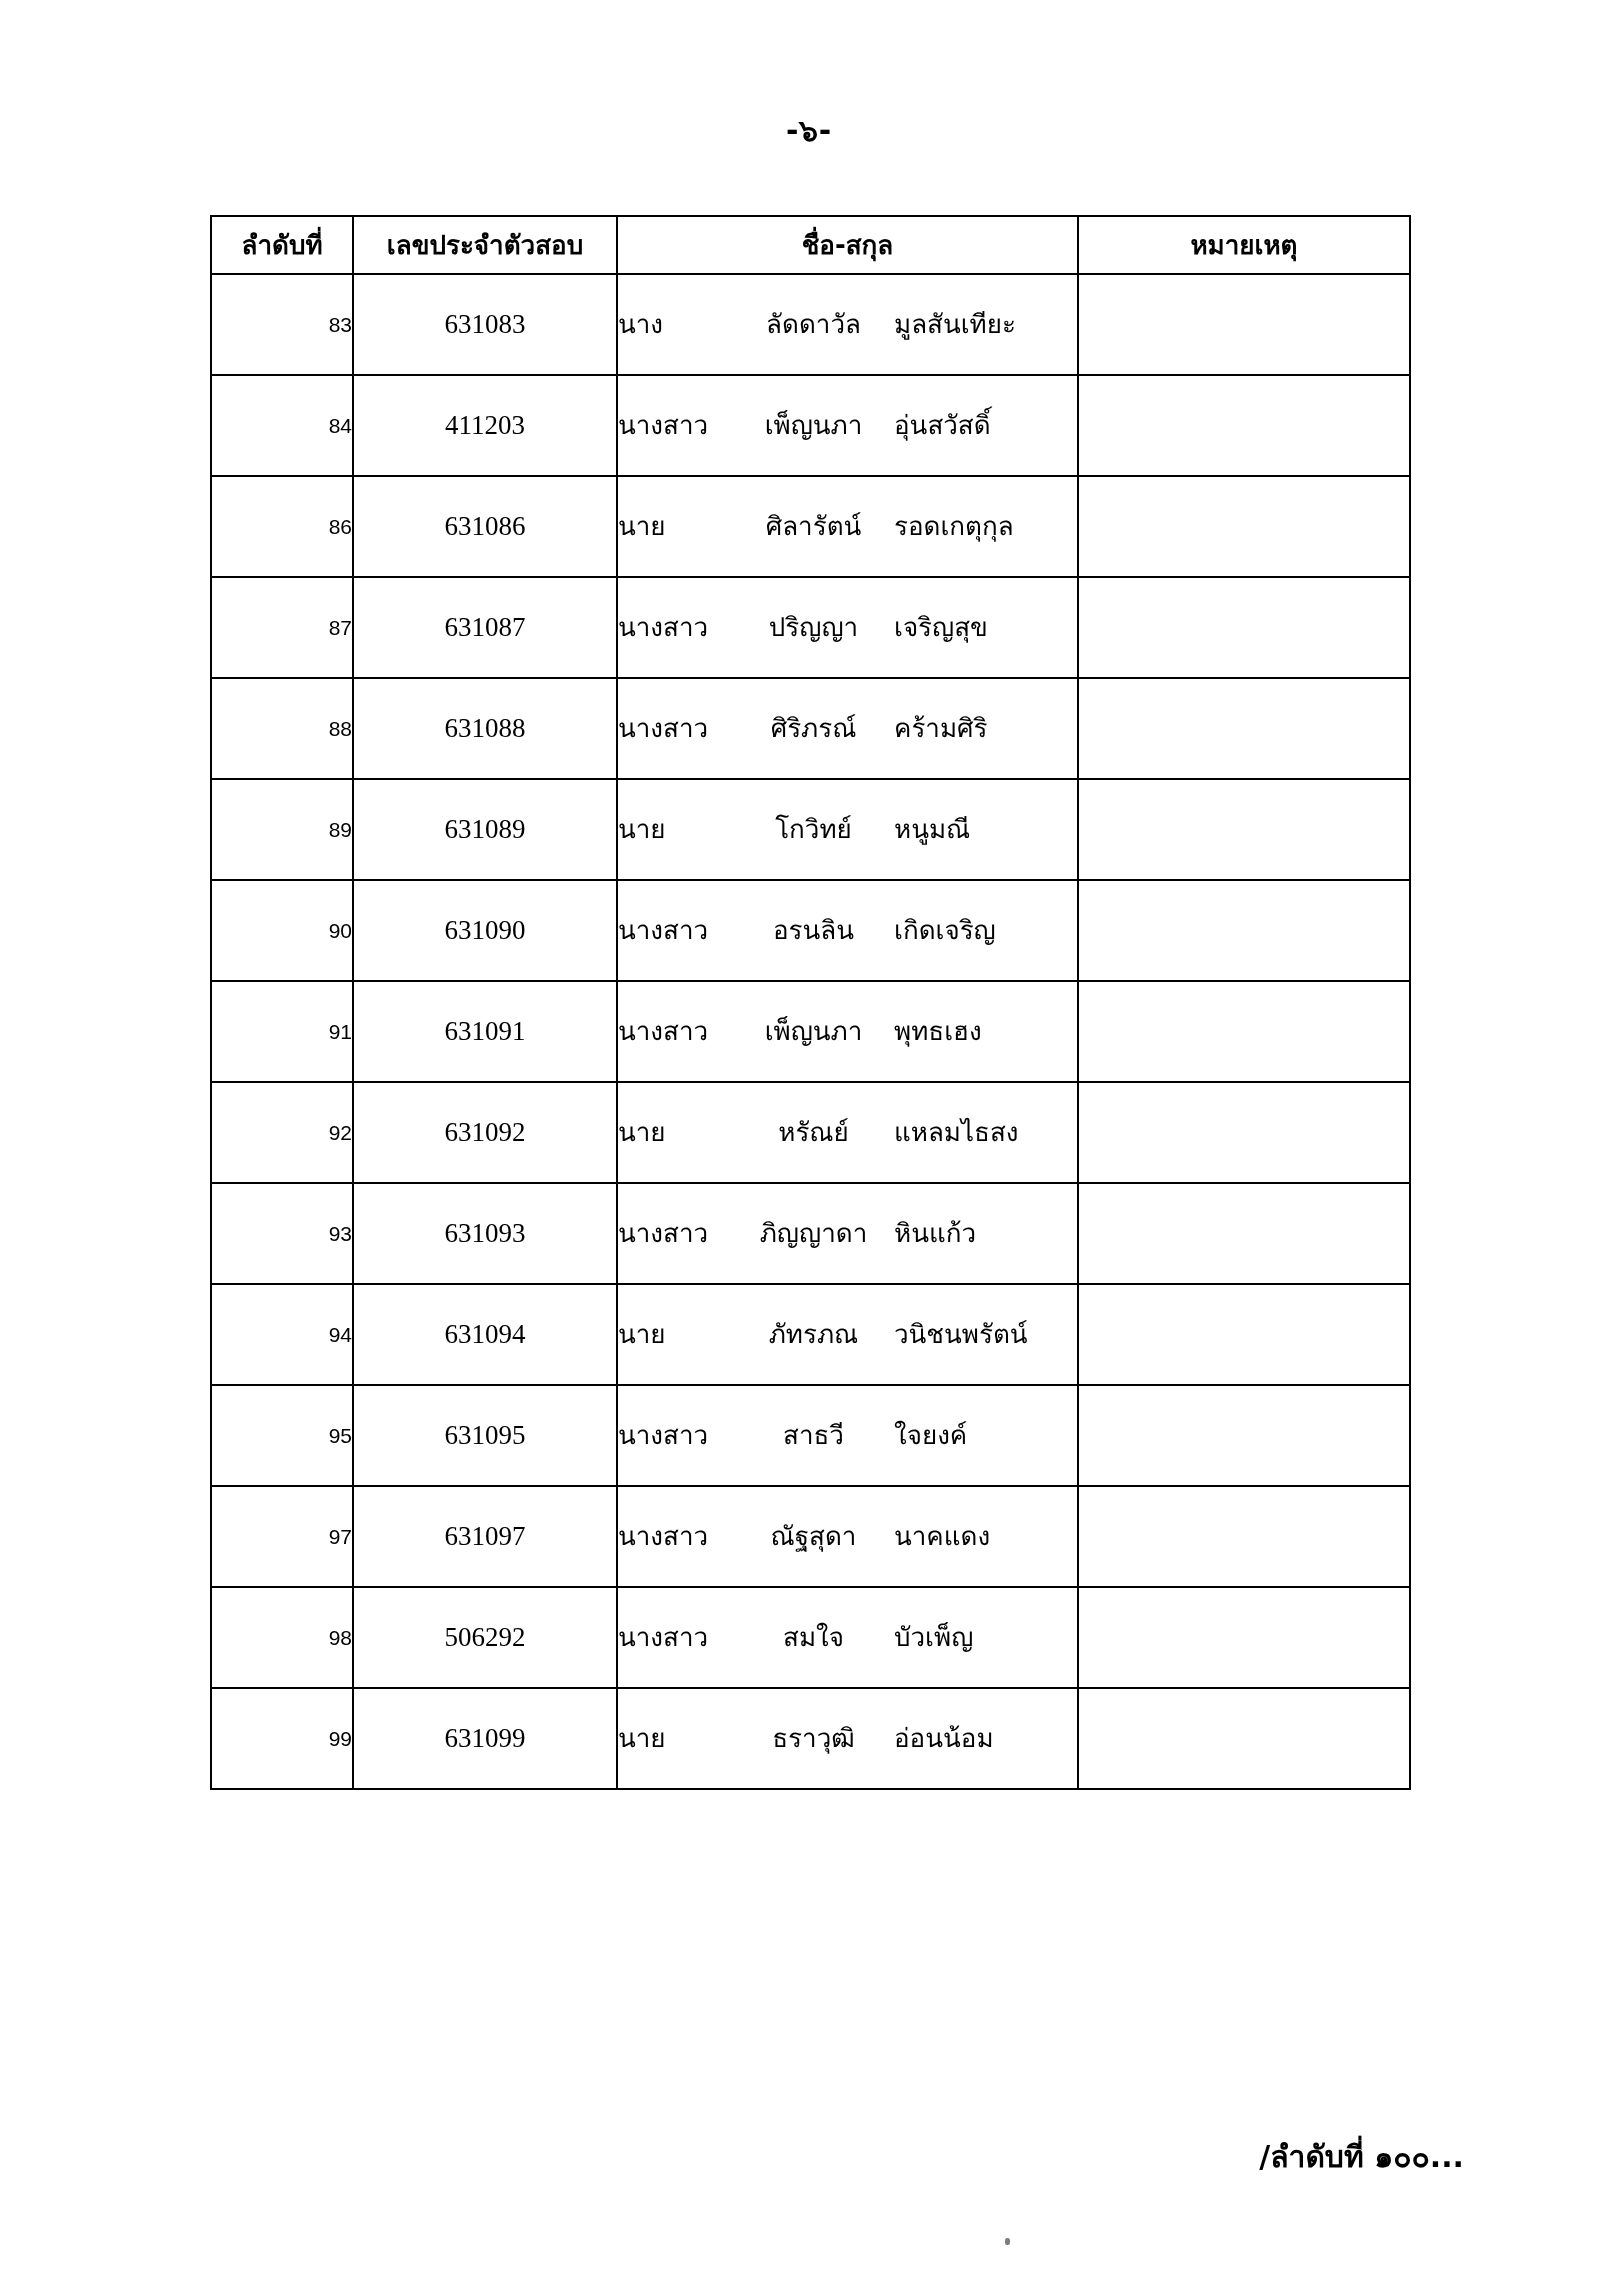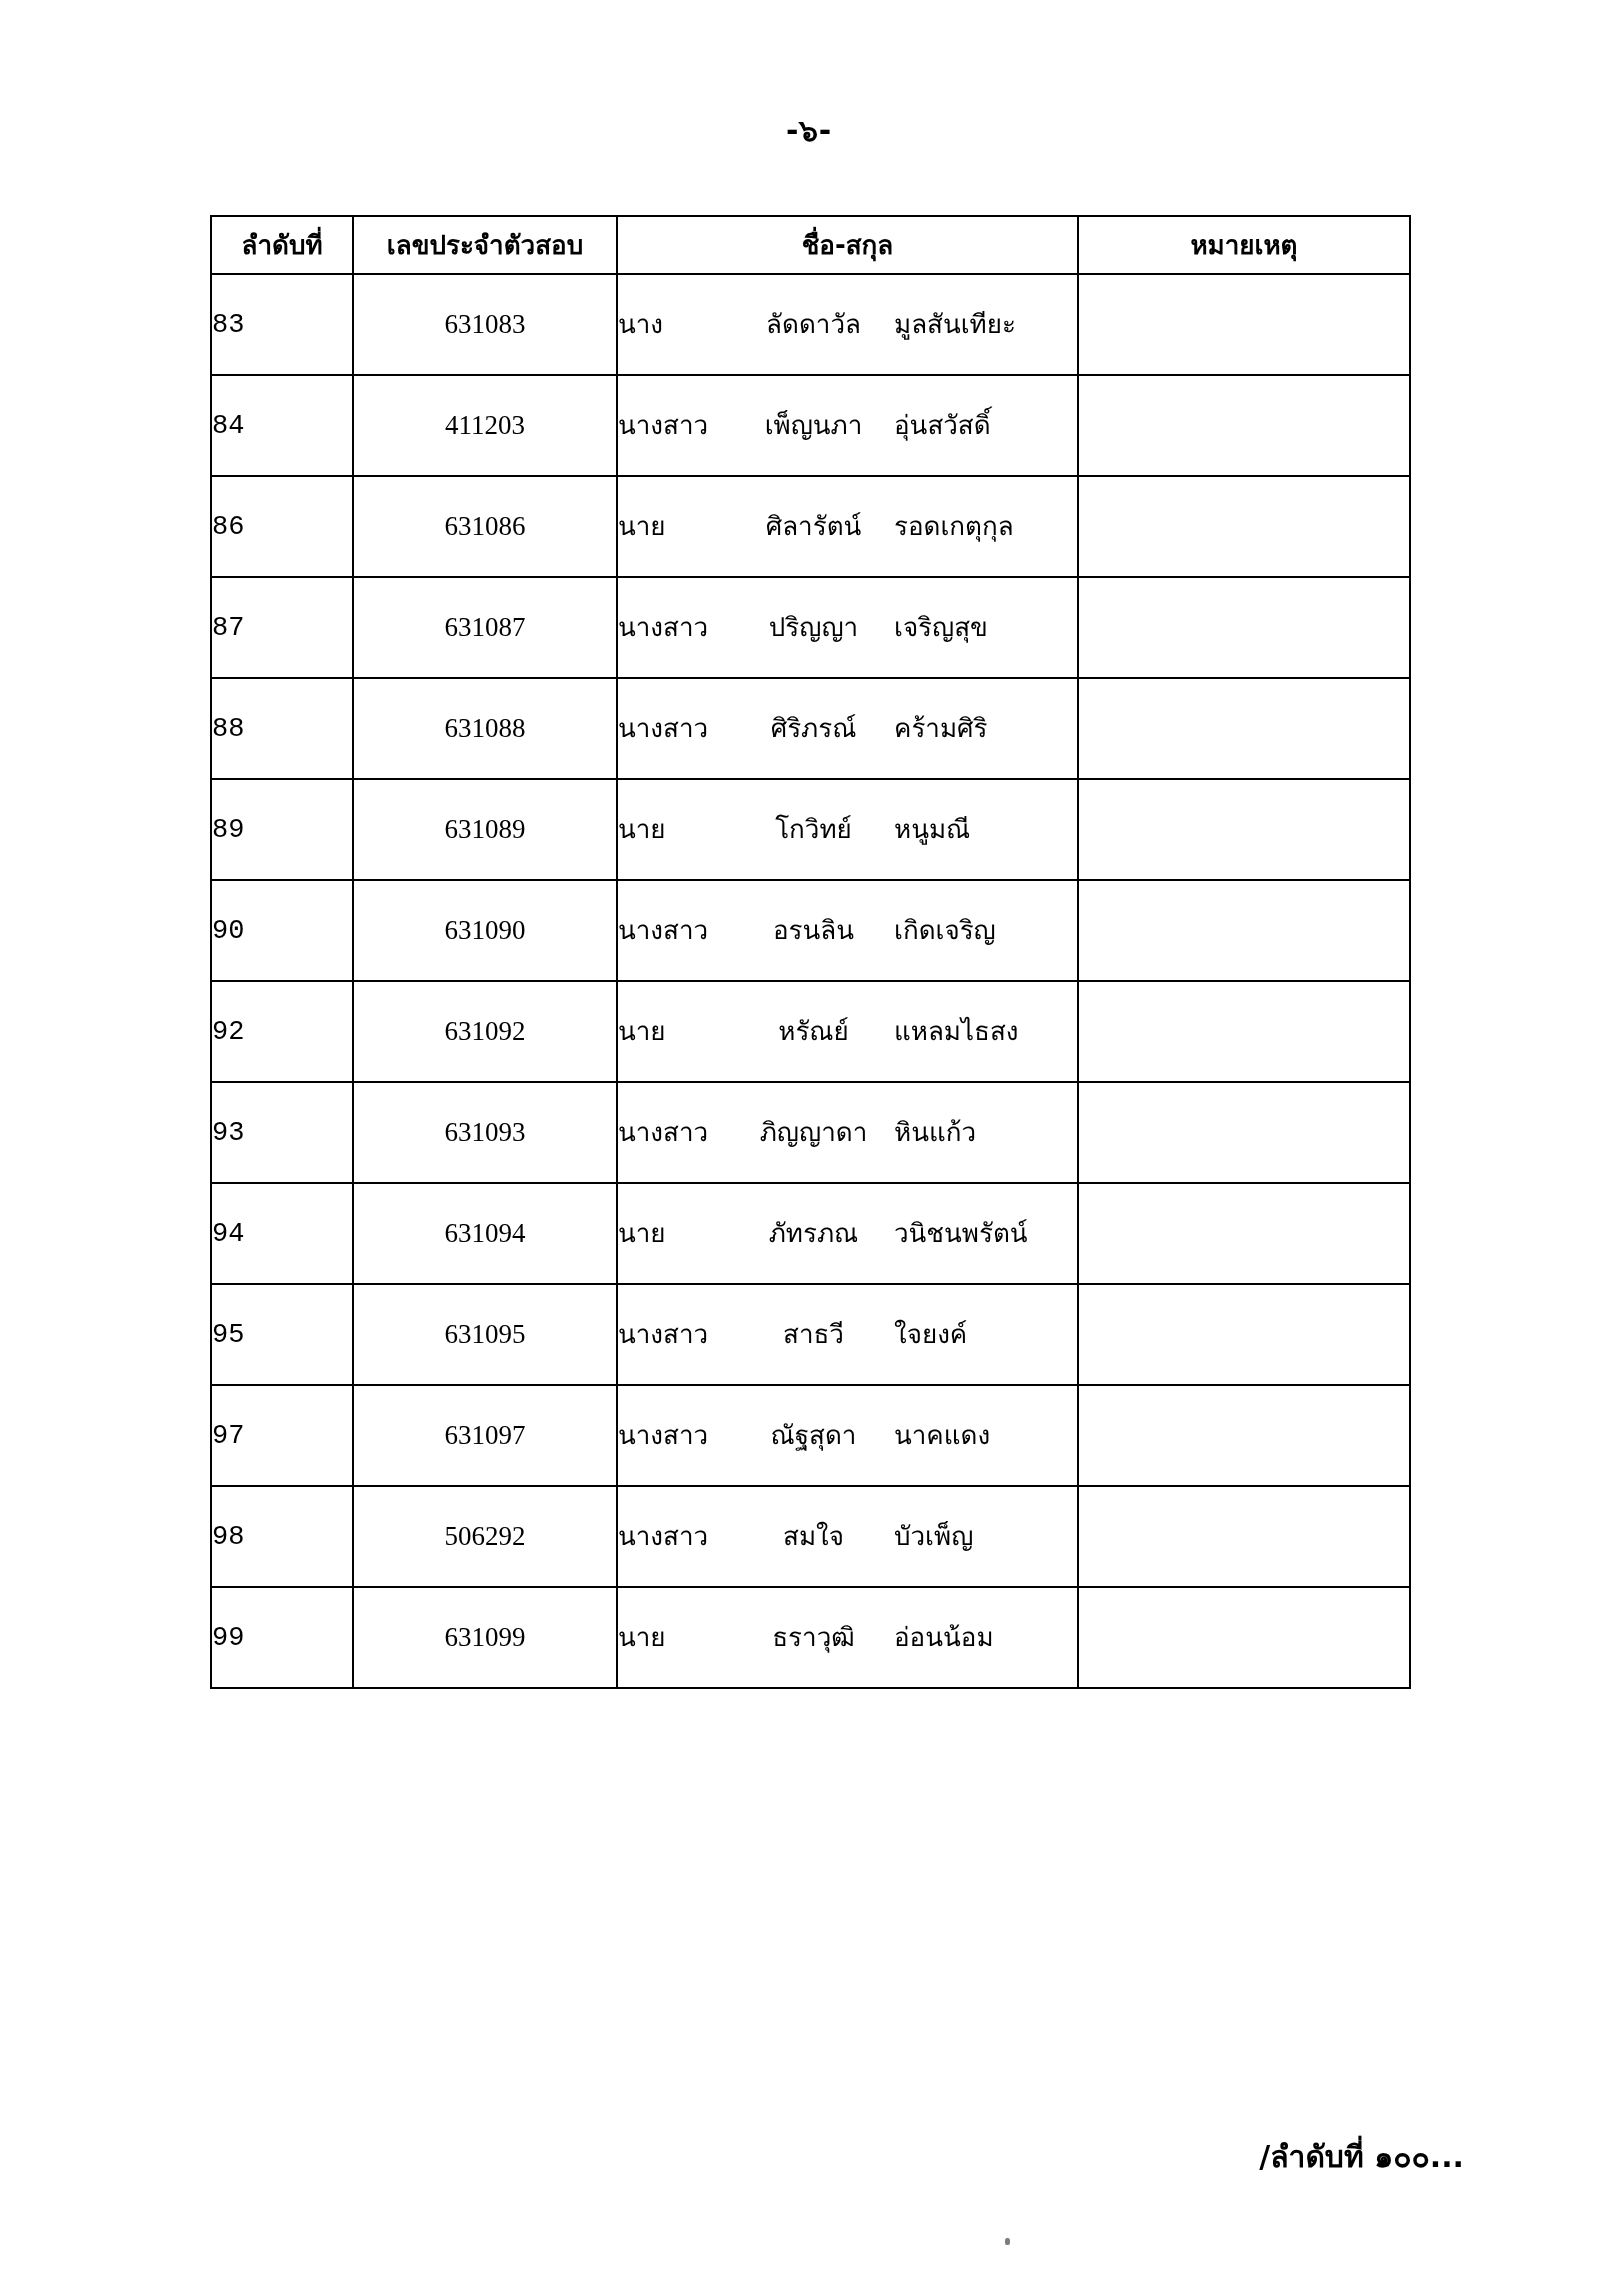--- a/index.html
+++ b/index.html
@@ -70,24 +70,24 @@
     border-bottom-width: 3.3px;
     border-top-width: 3.3px;
     line-height: 1.1;
   }
 
   tbody td {
     height: 99px;
   }
 
   .cell-seq {
-    text-align: left;
-    font-size: 27px;
+    text-align: right;
+    font-size: 21px;
     font-weight: 400;
-    font-family: Liberation Mono, monospace;
+    font-family: Liberation Sans, sans-serif;
   }
   .cell-code {
     text-align: center;
     font-size: 27px;
     font-weight: 400;
     font-family: "Liberation Serif", "DejaVu Serif", serif;
   }
 
   .cell-name {
     padding-left: 11.7px;
@@ -239,20 +239,32 @@
             <td class="cell-name">
               <div class="name-row">
                 <span class="title-part">นางสาว</span>
                 <span class="given-part">อรนลิน</span>
                 <span class="family-part">เกิดเจริญ</span>
               </div>
             </td>
             <td class="cell-note"></td>
           </tr>
           <tr>
+            <td class="cell-seq">91</td>
+            <td class="cell-code">631091</td>
+            <td class="cell-name">
+              <div class="name-row">
+                <span class="title-part">นางสาว</span>
+                <span class="given-part">เพ็ญนภา</span>
+                <span class="family-part">พุทธเฮง</span>
+              </div>
+            </td>
+            <td class="cell-note"></td>
+          </tr>
+          <tr>
             <td class="cell-seq">92</td>
             <td class="cell-code">631092</td>
             <td class="cell-name">
               <div class="name-row">
                 <span class="title-part">นาย</span>
                 <span class="given-part">หรัณย์</span>
                 <span class="family-part">แหลมไธสง</span>
               </div>
             </td>
             <td class="cell-note"></td>

